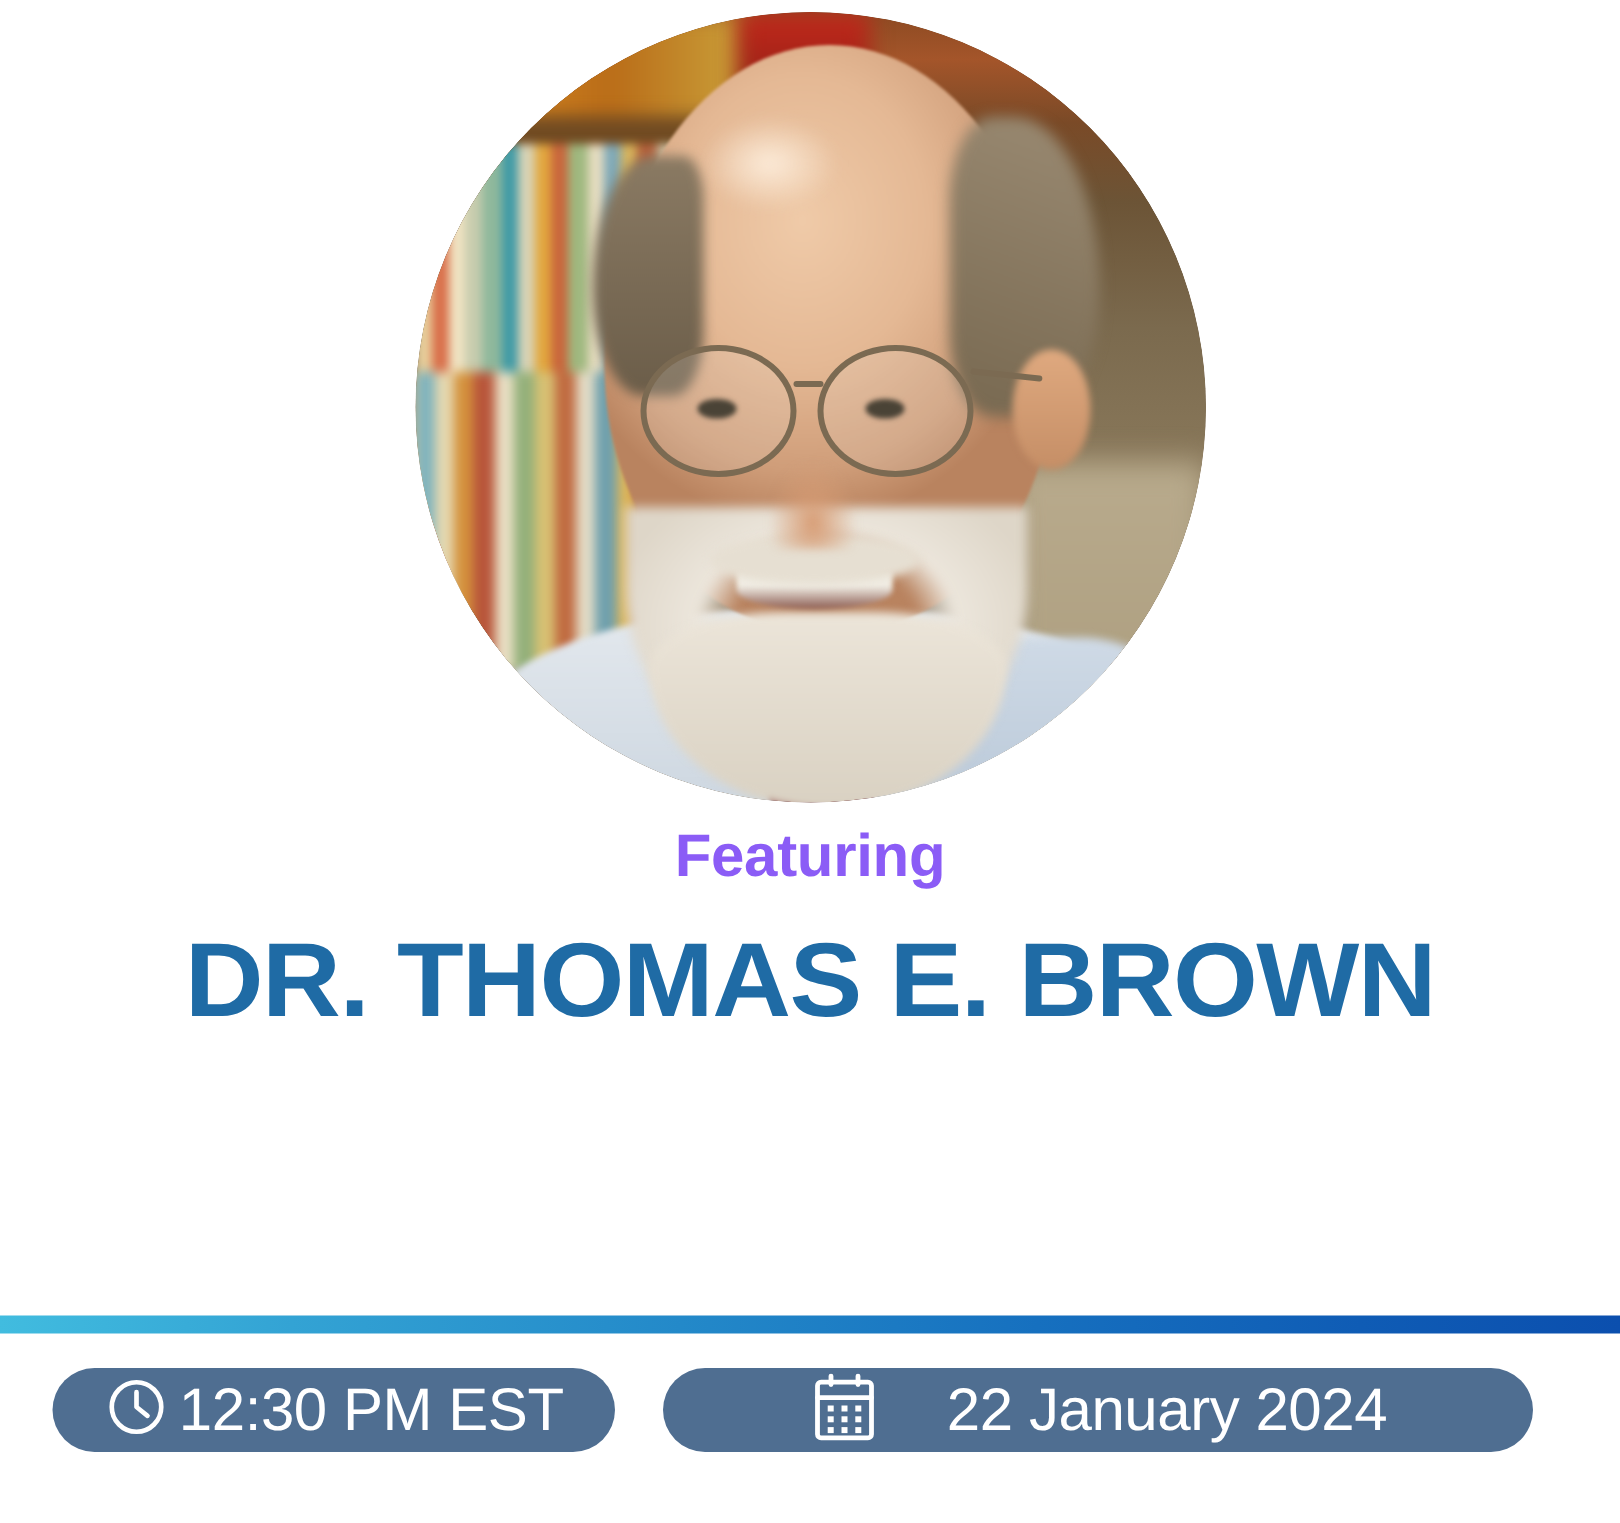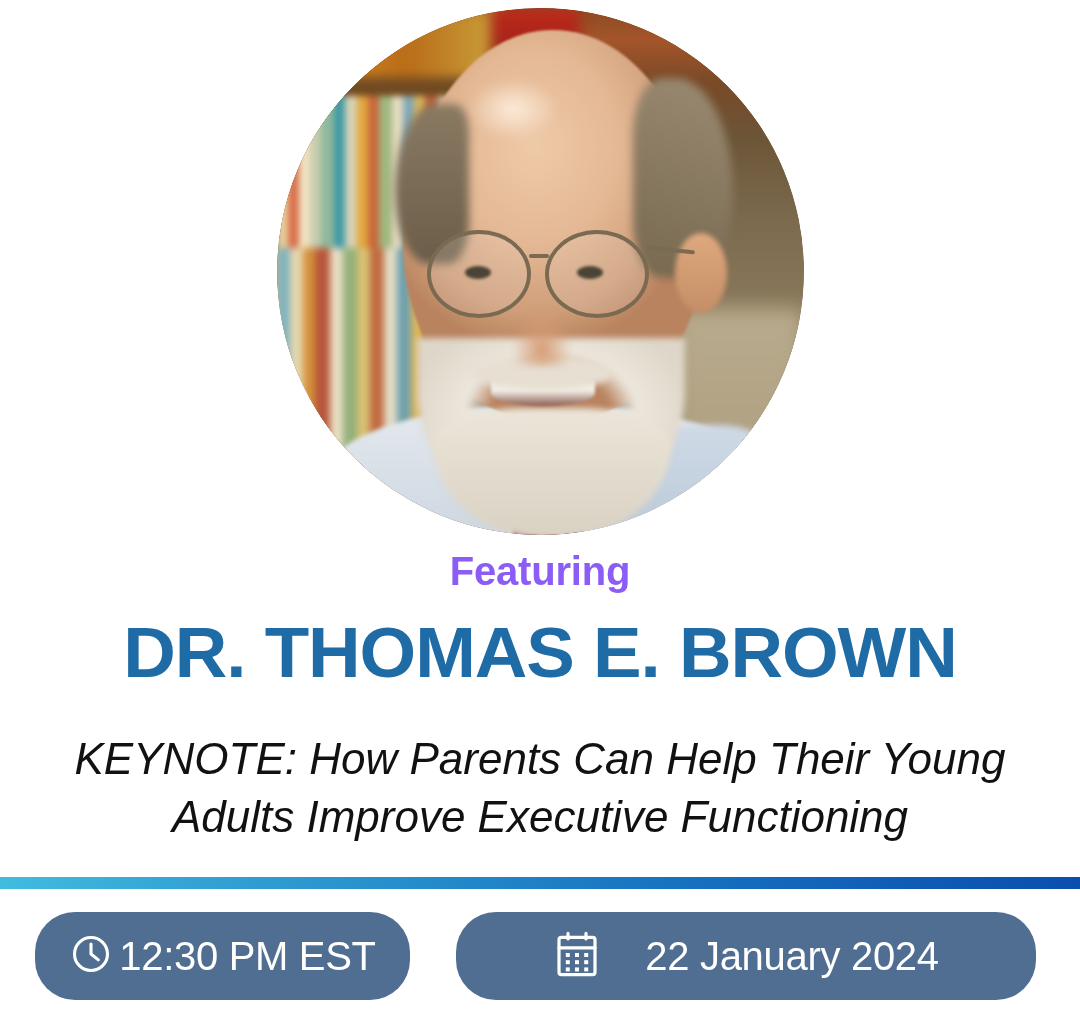--- a/index.html
+++ b/index.html
@@ -291,31 +291,31 @@
     top: 877px;
     width: 1080px;
     height: 12px;
     background: linear-gradient(90deg, #41bcdf 0%, #33a3d4 18%, #2389c9 42%, #1670bf 64%, #0f5cb5 84%, #0b4fae 100%);
   }
 
   
   .pill {
     position: absolute;
     top: 912px;
-    height: 88px;
+    height: 56px;
     background: #4f6e91;
     border-radius: 40px;
     display: flex;
     align-items: center;
     justify-content: center;
     gap: 6px;
     color: #ffffff;
   }
   .pill.time { left: 35px;  width: 375px; }
-  .pill.date { left: 456px; width: 580px; gap: 44px; }
+  .pill.date { left: 442px; width: 580px; gap: 44px; }
 
   .pill-label {
     font-size: 40px;
     font-weight: 400;
     color: #ffffff;
     letter-spacing: -0.3px;
     white-space: nowrap;
   }
 
   .icon { flex: 0 0 auto; display: block; }
@@ -358,21 +358,20 @@
       <div class="temple"></div>
       <div class="eye left"></div>
       <div class="eye right"></div>
     </div>
   </div>
 
   <div class="featuring">Featuring</div>
 
   <div class="speaker-name">DR. THOMAS E. BROWN</div>
 
-  <div class="talk-title">KEYNOTE: How Parents Can Help Their Young Adults Improve Executive Functioning</div>
 
   <div class="divider"></div>
 
   <div class="pill time">
     <span class="icon">
       <svg width="44" height="44" viewBox="0 0 24 24" fill="none" stroke="#ffffff" stroke-width="1.7" stroke-linecap="round" stroke-linejoin="round">
         <circle cx="12" cy="12" r="9"></circle>
         <path d="M12 6.6 V12 L16 15.2"></path>
       </svg>
     </span>

